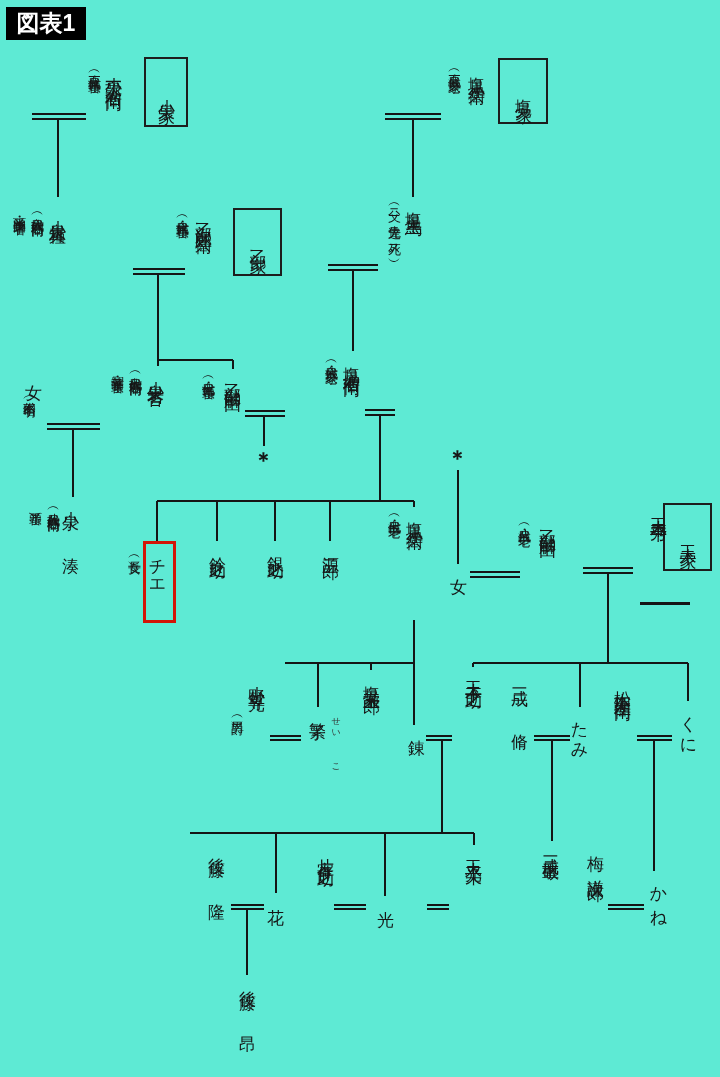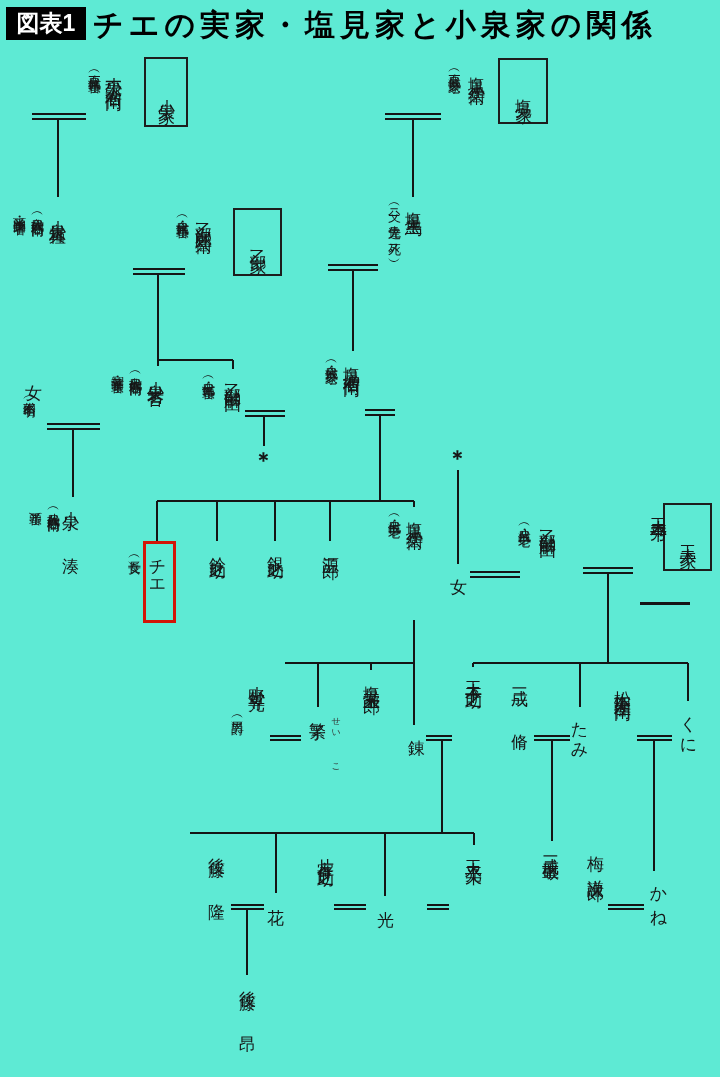--- a/index.html
+++ b/index.html
@@ -23,21 +23,20 @@
   .chiebox{position:absolute;left:143px;top:541px;width:27px;height:76px;
          border:3px solid var(--highlight-box);}
   .underline{position:absolute;left:640px;top:602px;width:50px;height:3px;background:#151515;}
 </style>
 </head>
 <body>
 
 <div class="stage">
 
   <div class="hdr-badge">図表1</div>
-  <div class="hdr-title">チエの実家・塩見家と小泉家の関係</div>
 
   <svg class="lines" width="720" height="1077" viewBox="0 0 720 1077" shape-rendering="crispEdges">
     <g stroke="#151515" stroke-width="2">
       <line x1="32" y1="114" x2="86" y2="114"></line>
         <line x1="32" y1="119" x2="86" y2="119"></line>
       <line x1="385" y1="114" x2="441" y2="114"></line>
         <line x1="385" y1="119" x2="441" y2="119"></line>
       <line x1="133" y1="269" x2="185" y2="269"></line>
         <line x1="133" y1="274" x2="185" y2="274"></line>
       <line x1="328" y1="265" x2="378" y2="265"></line>

